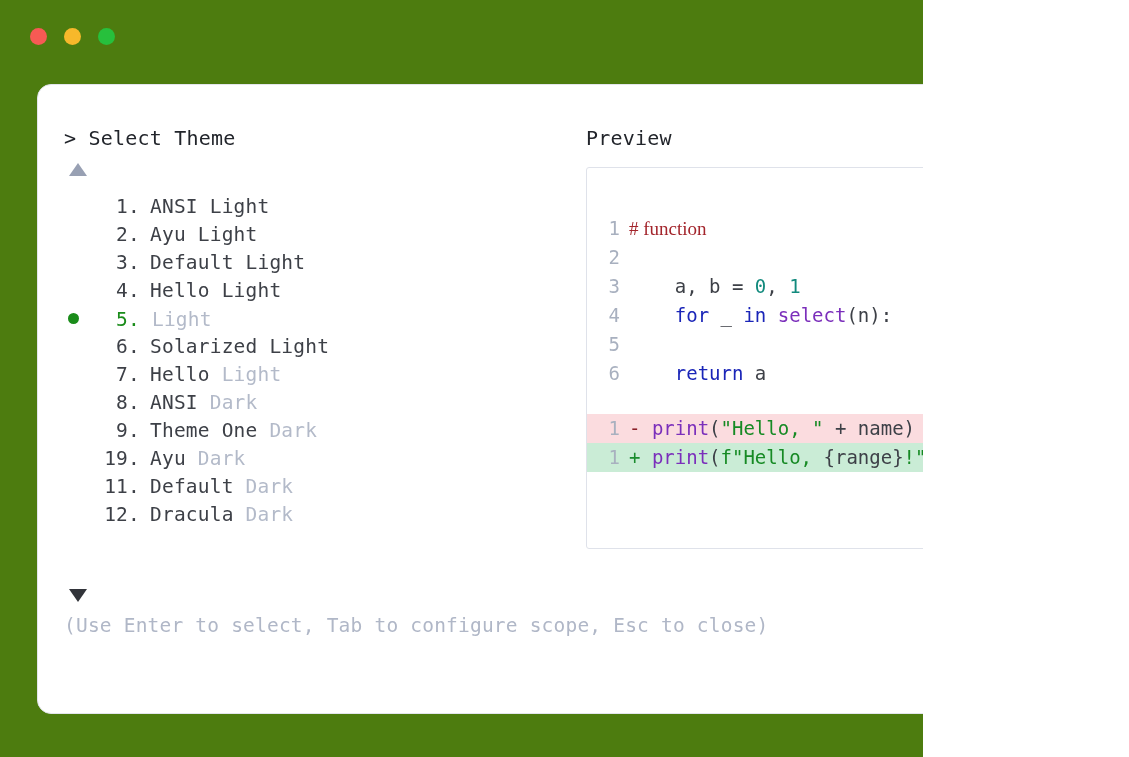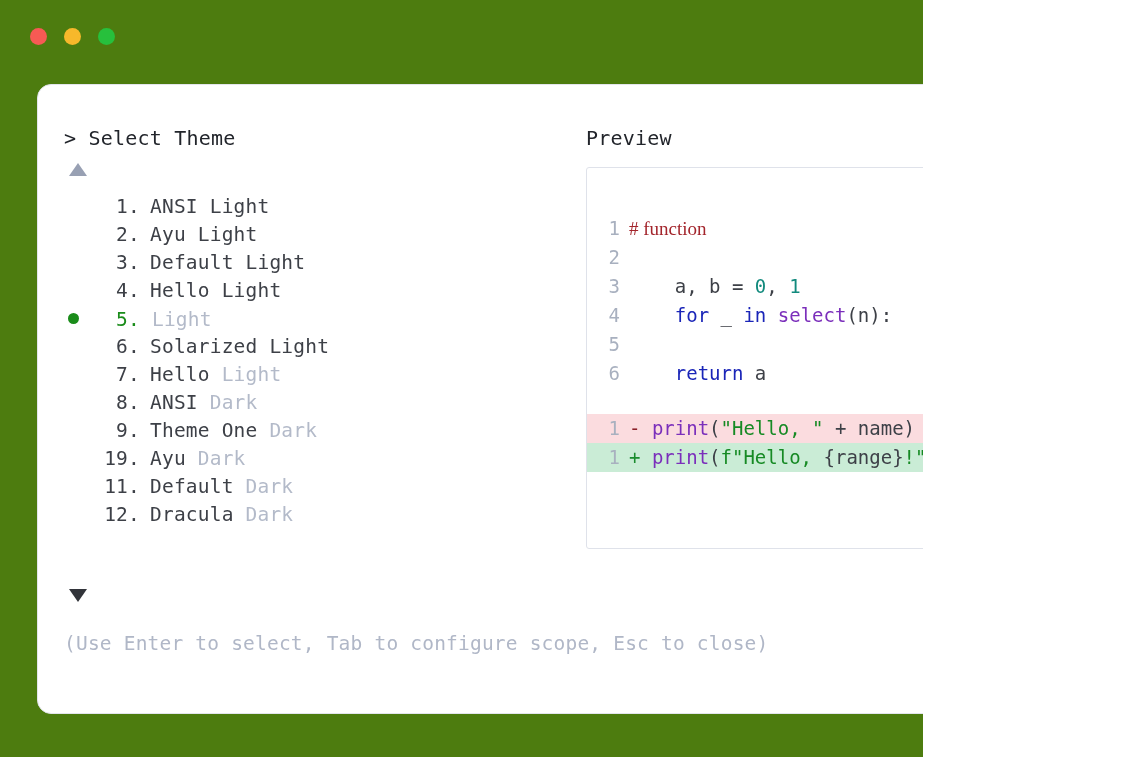--- a/index.html
+++ b/index.html
@@ -195,21 +195,21 @@
   .tk-number   { color: #128a7d; }
   .tk-plain    { color: #3d4047; }
   .tk-string   { color: #168a24; }
   .tk-minus    { color: #8a2028; }
   .tk-plus     { color: #1a8c2e; }
 
   
   .footer-hint {
     position: absolute;
     left: 26px;
-    top: 545px;
+    top: 527px;
     font-size: 19.5px;
     line-height: 28px;
     letter-spacing: 0.2px;
     color: #b0b7c7;
     white-space: pre;
   }
 </style>
 </head>
 <body>
 

